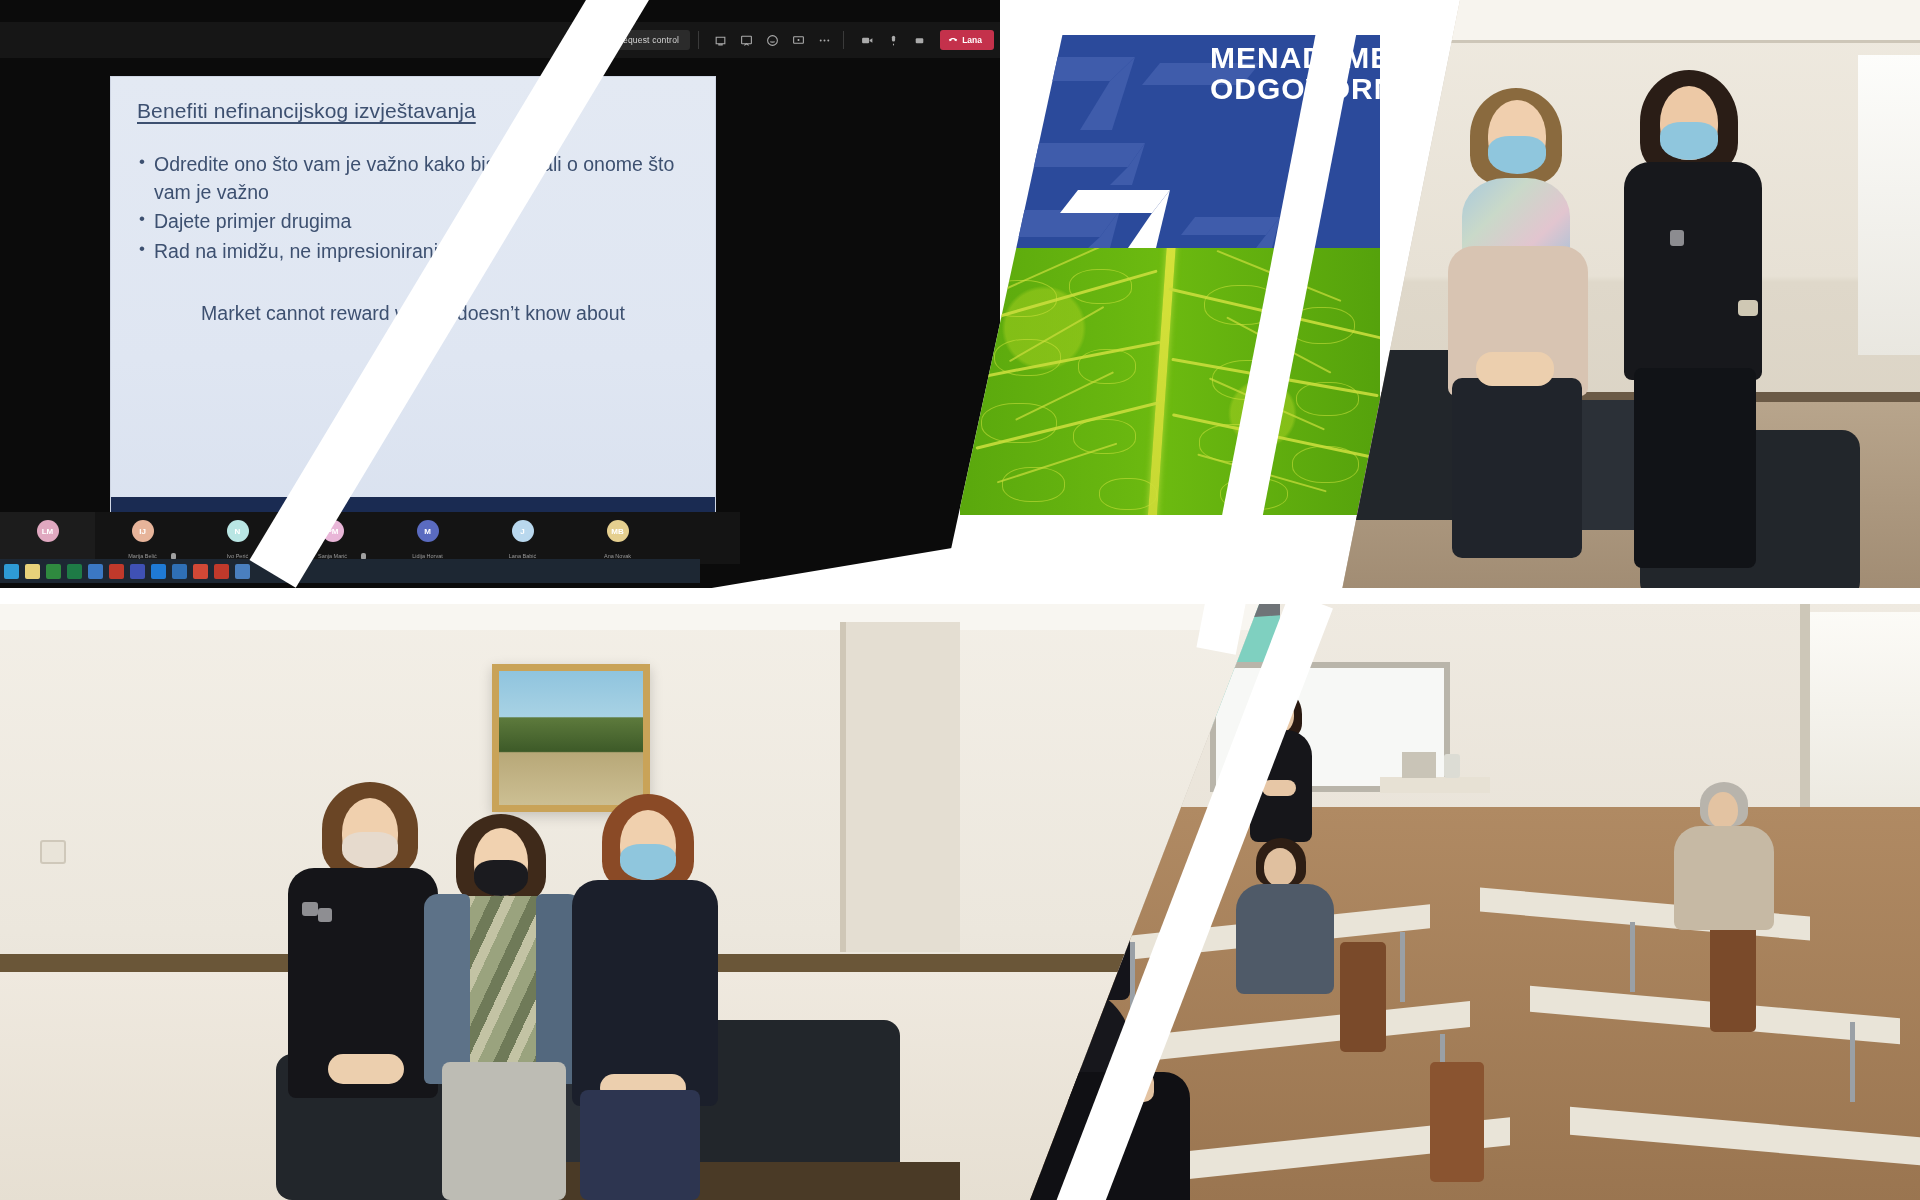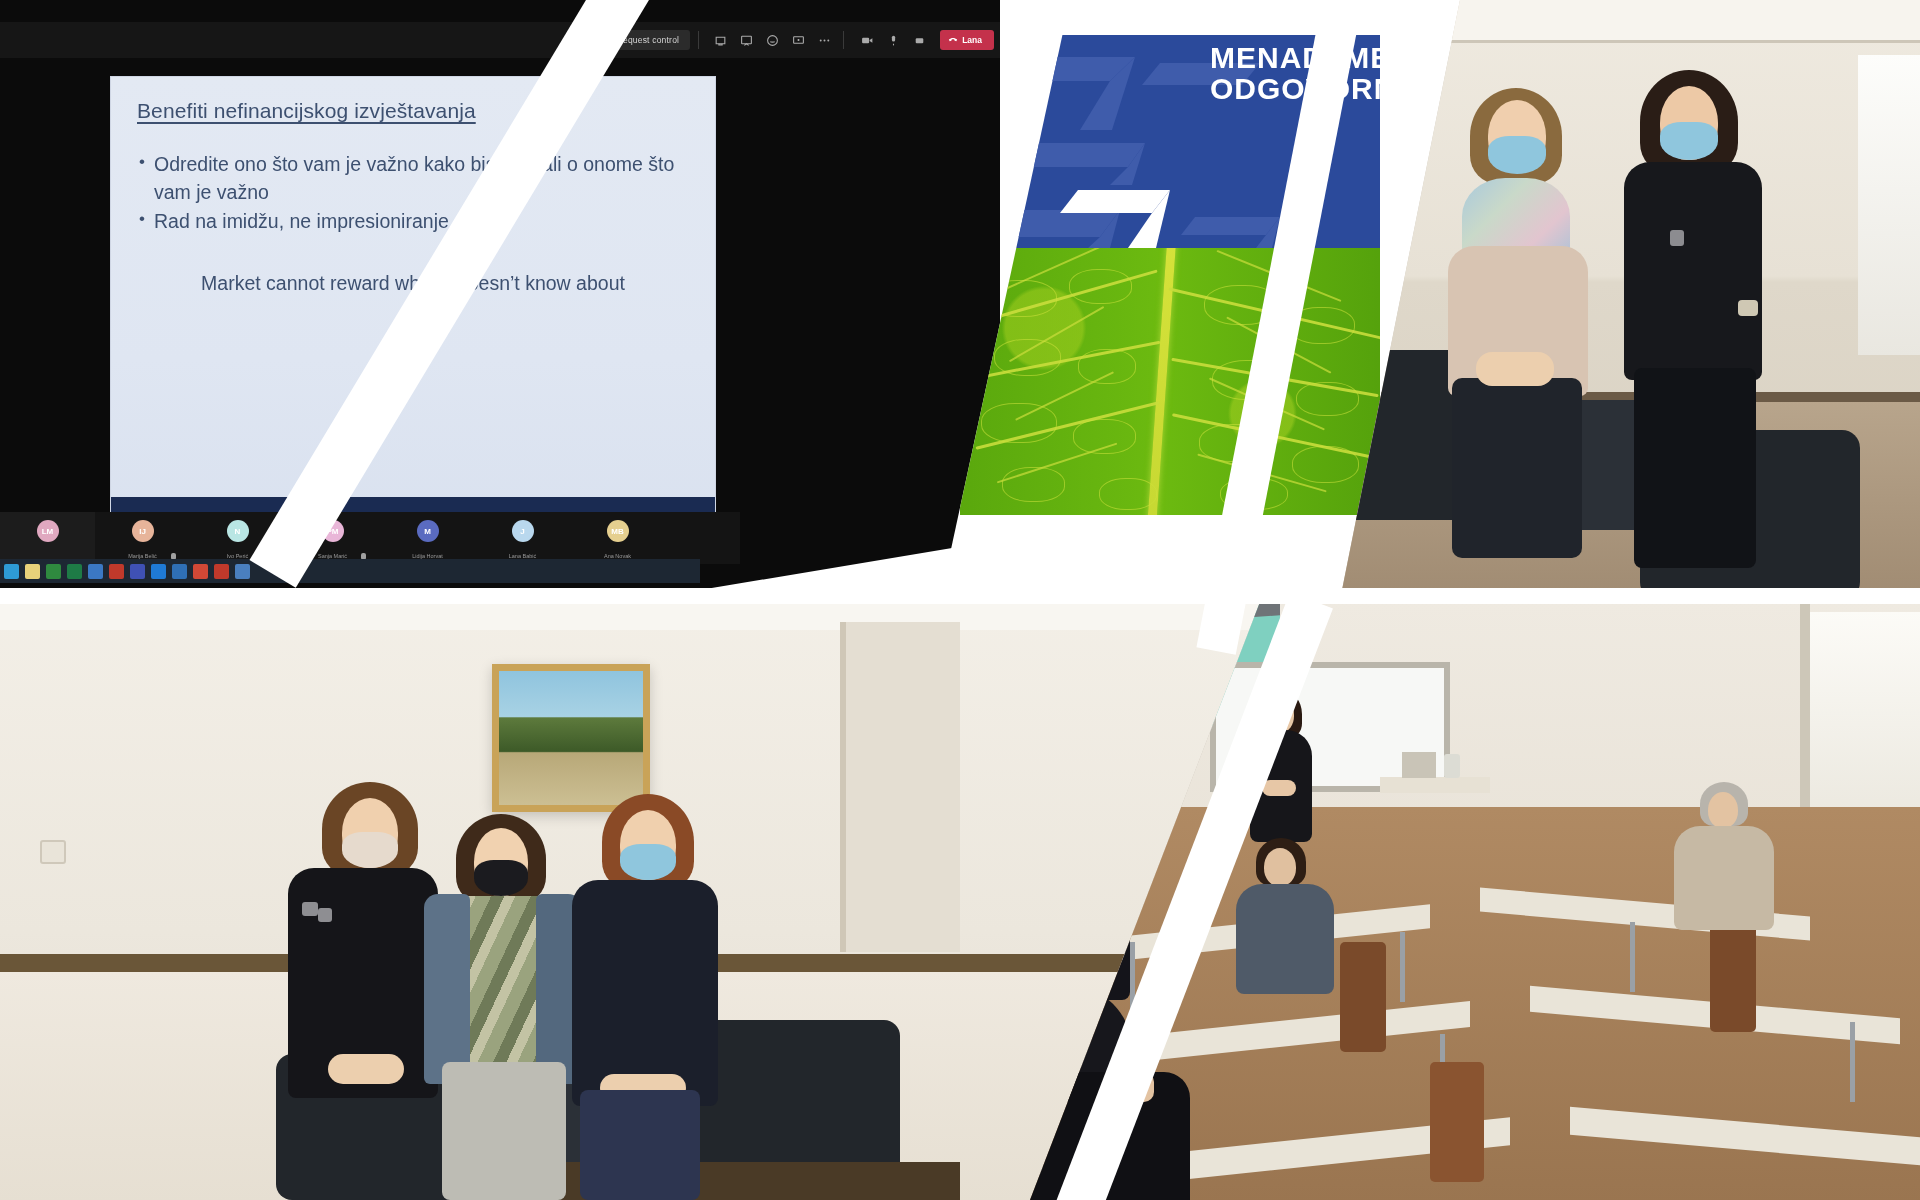--- a/index.html
+++ b/index.html
@@ -259,20 +259,21 @@
           <span>Lana</span>
         </div>
       </div>
     </div>
 
     <div class="slide">
       <div class="slide-inner">
         <div class="slide-title">Benefiti nefinancijskog izvještavanja</div>
         <ul class="slide-bullets">
           <li>Odredite ono što vam je važno kako biste pisali o onome što vam je važno</li>
+          <li>Dajete primjer drugima</li>
           <li>Rad na imidžu, ne impresioniranje</li>
         </ul>
         <div class="slide-quote">Market cannot reward what it doesn’t know about</div>
       </div>
     </div>
     <div class="slide-strip"></div>
 
     <div class="participants">
       <div class="pgrid" id="ptiles">
           <div class="ptile self">

